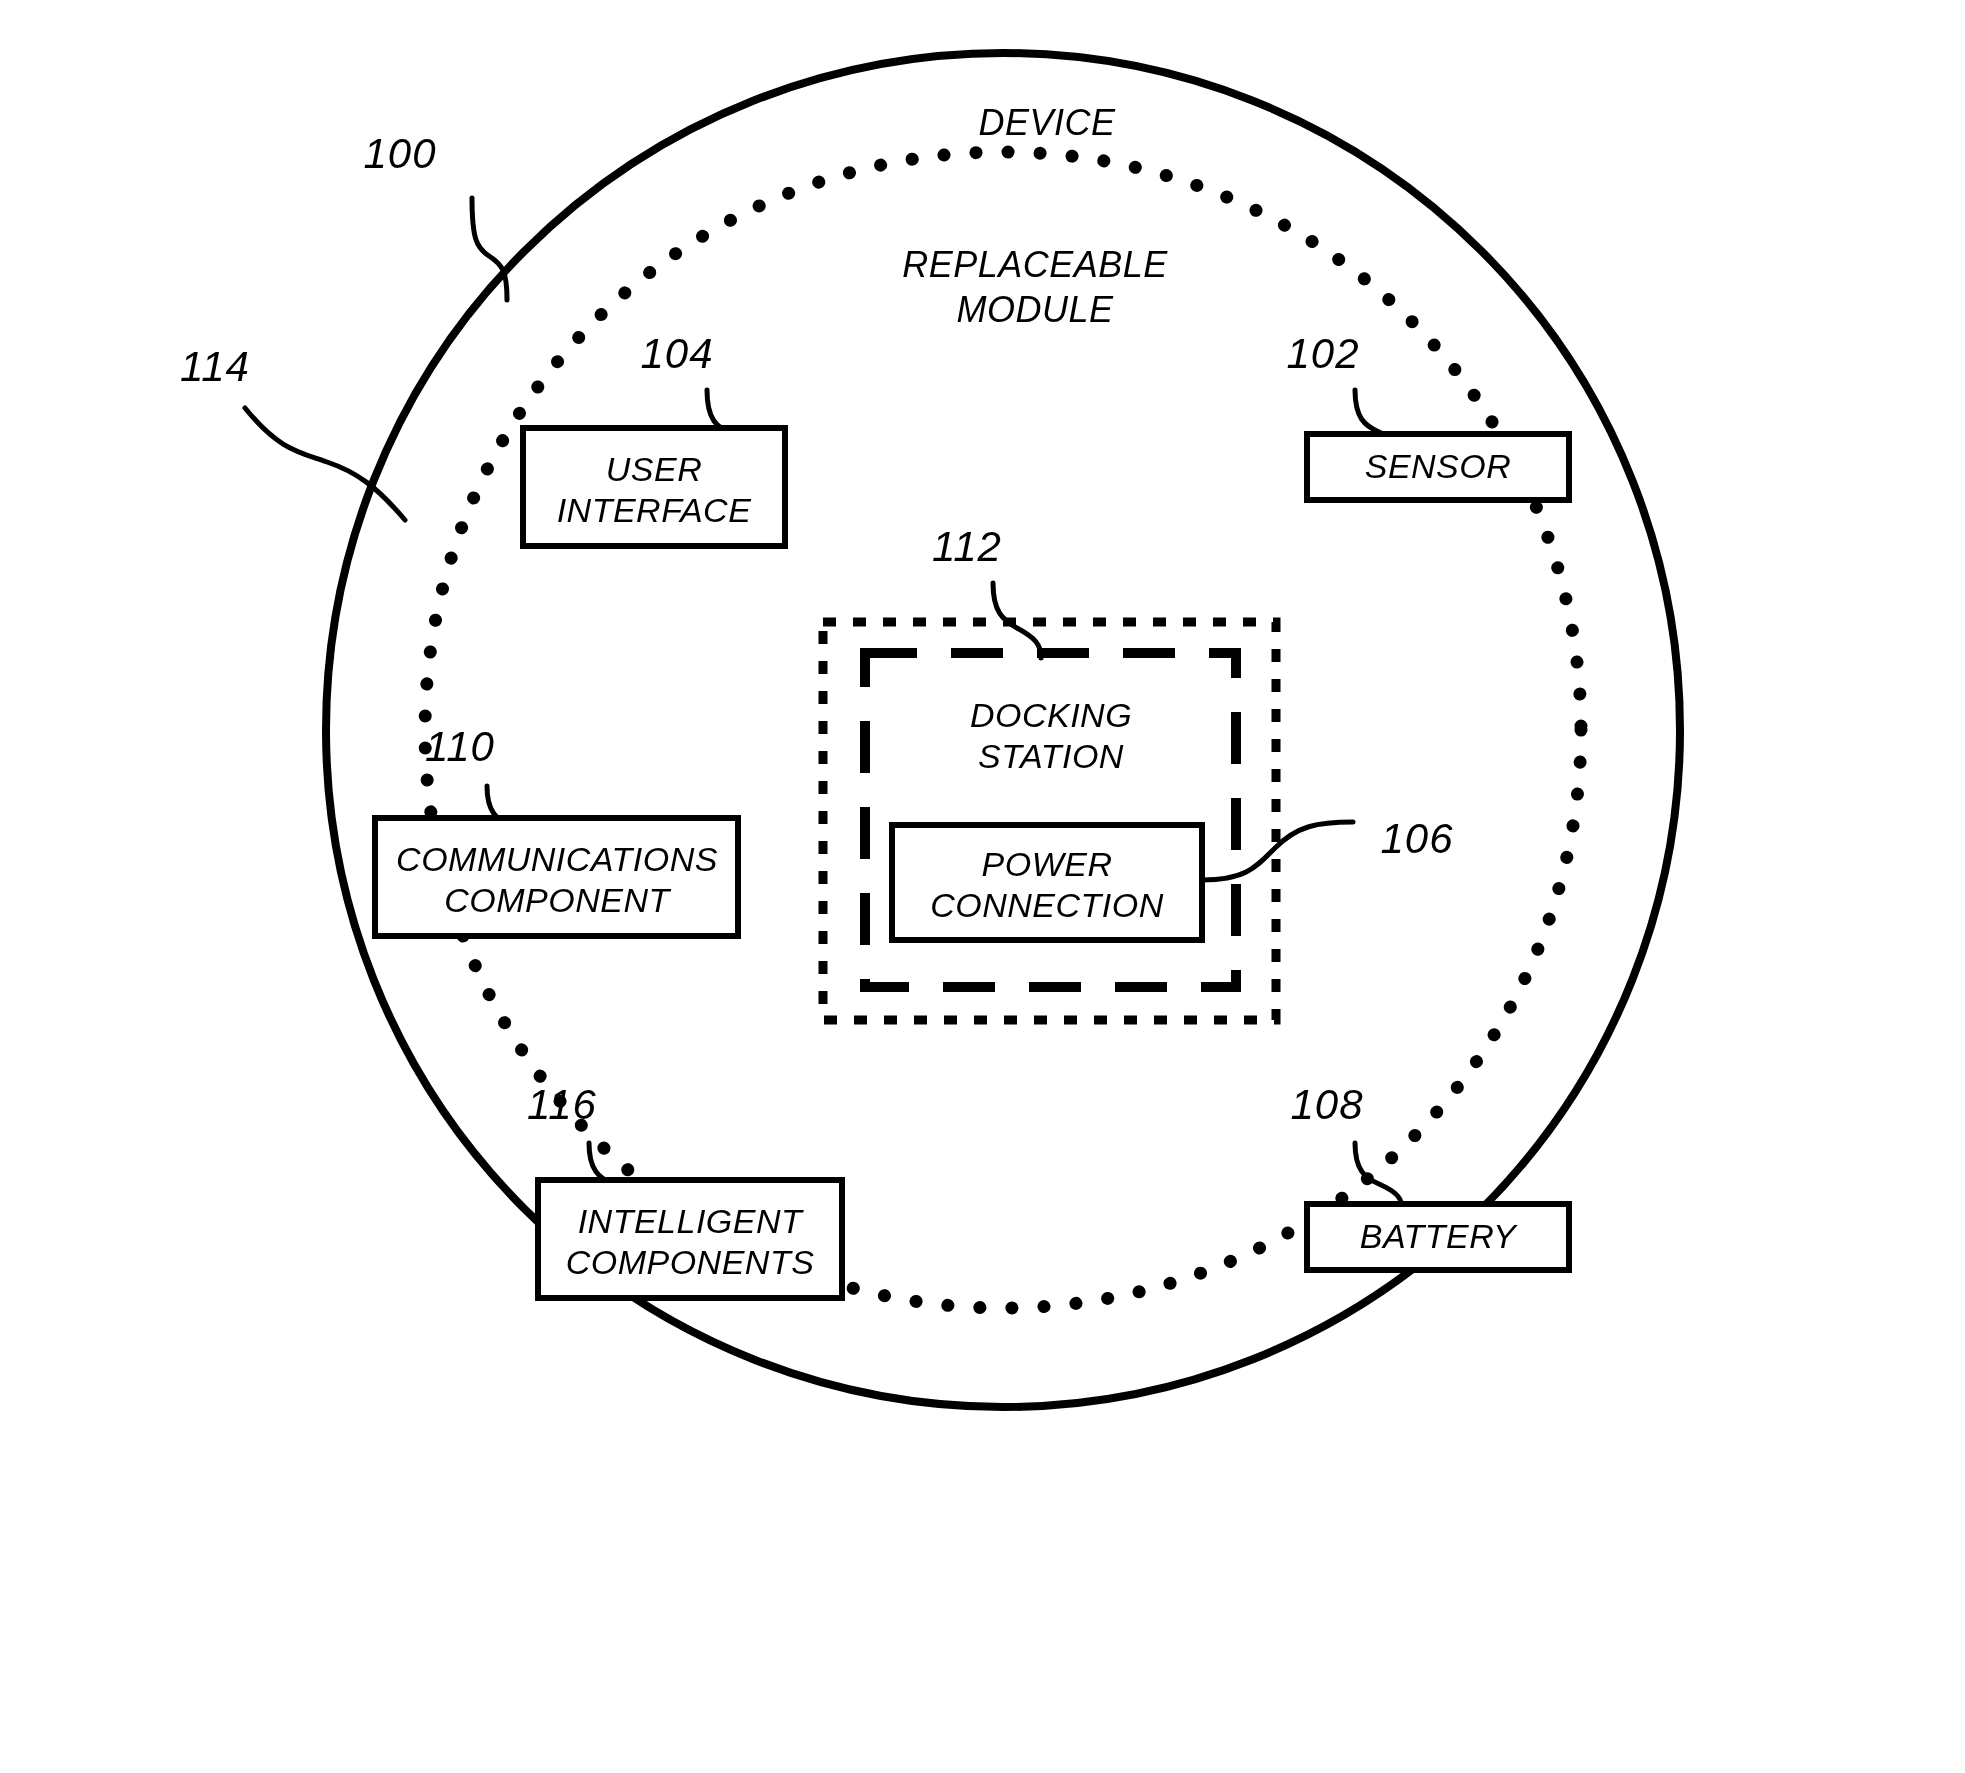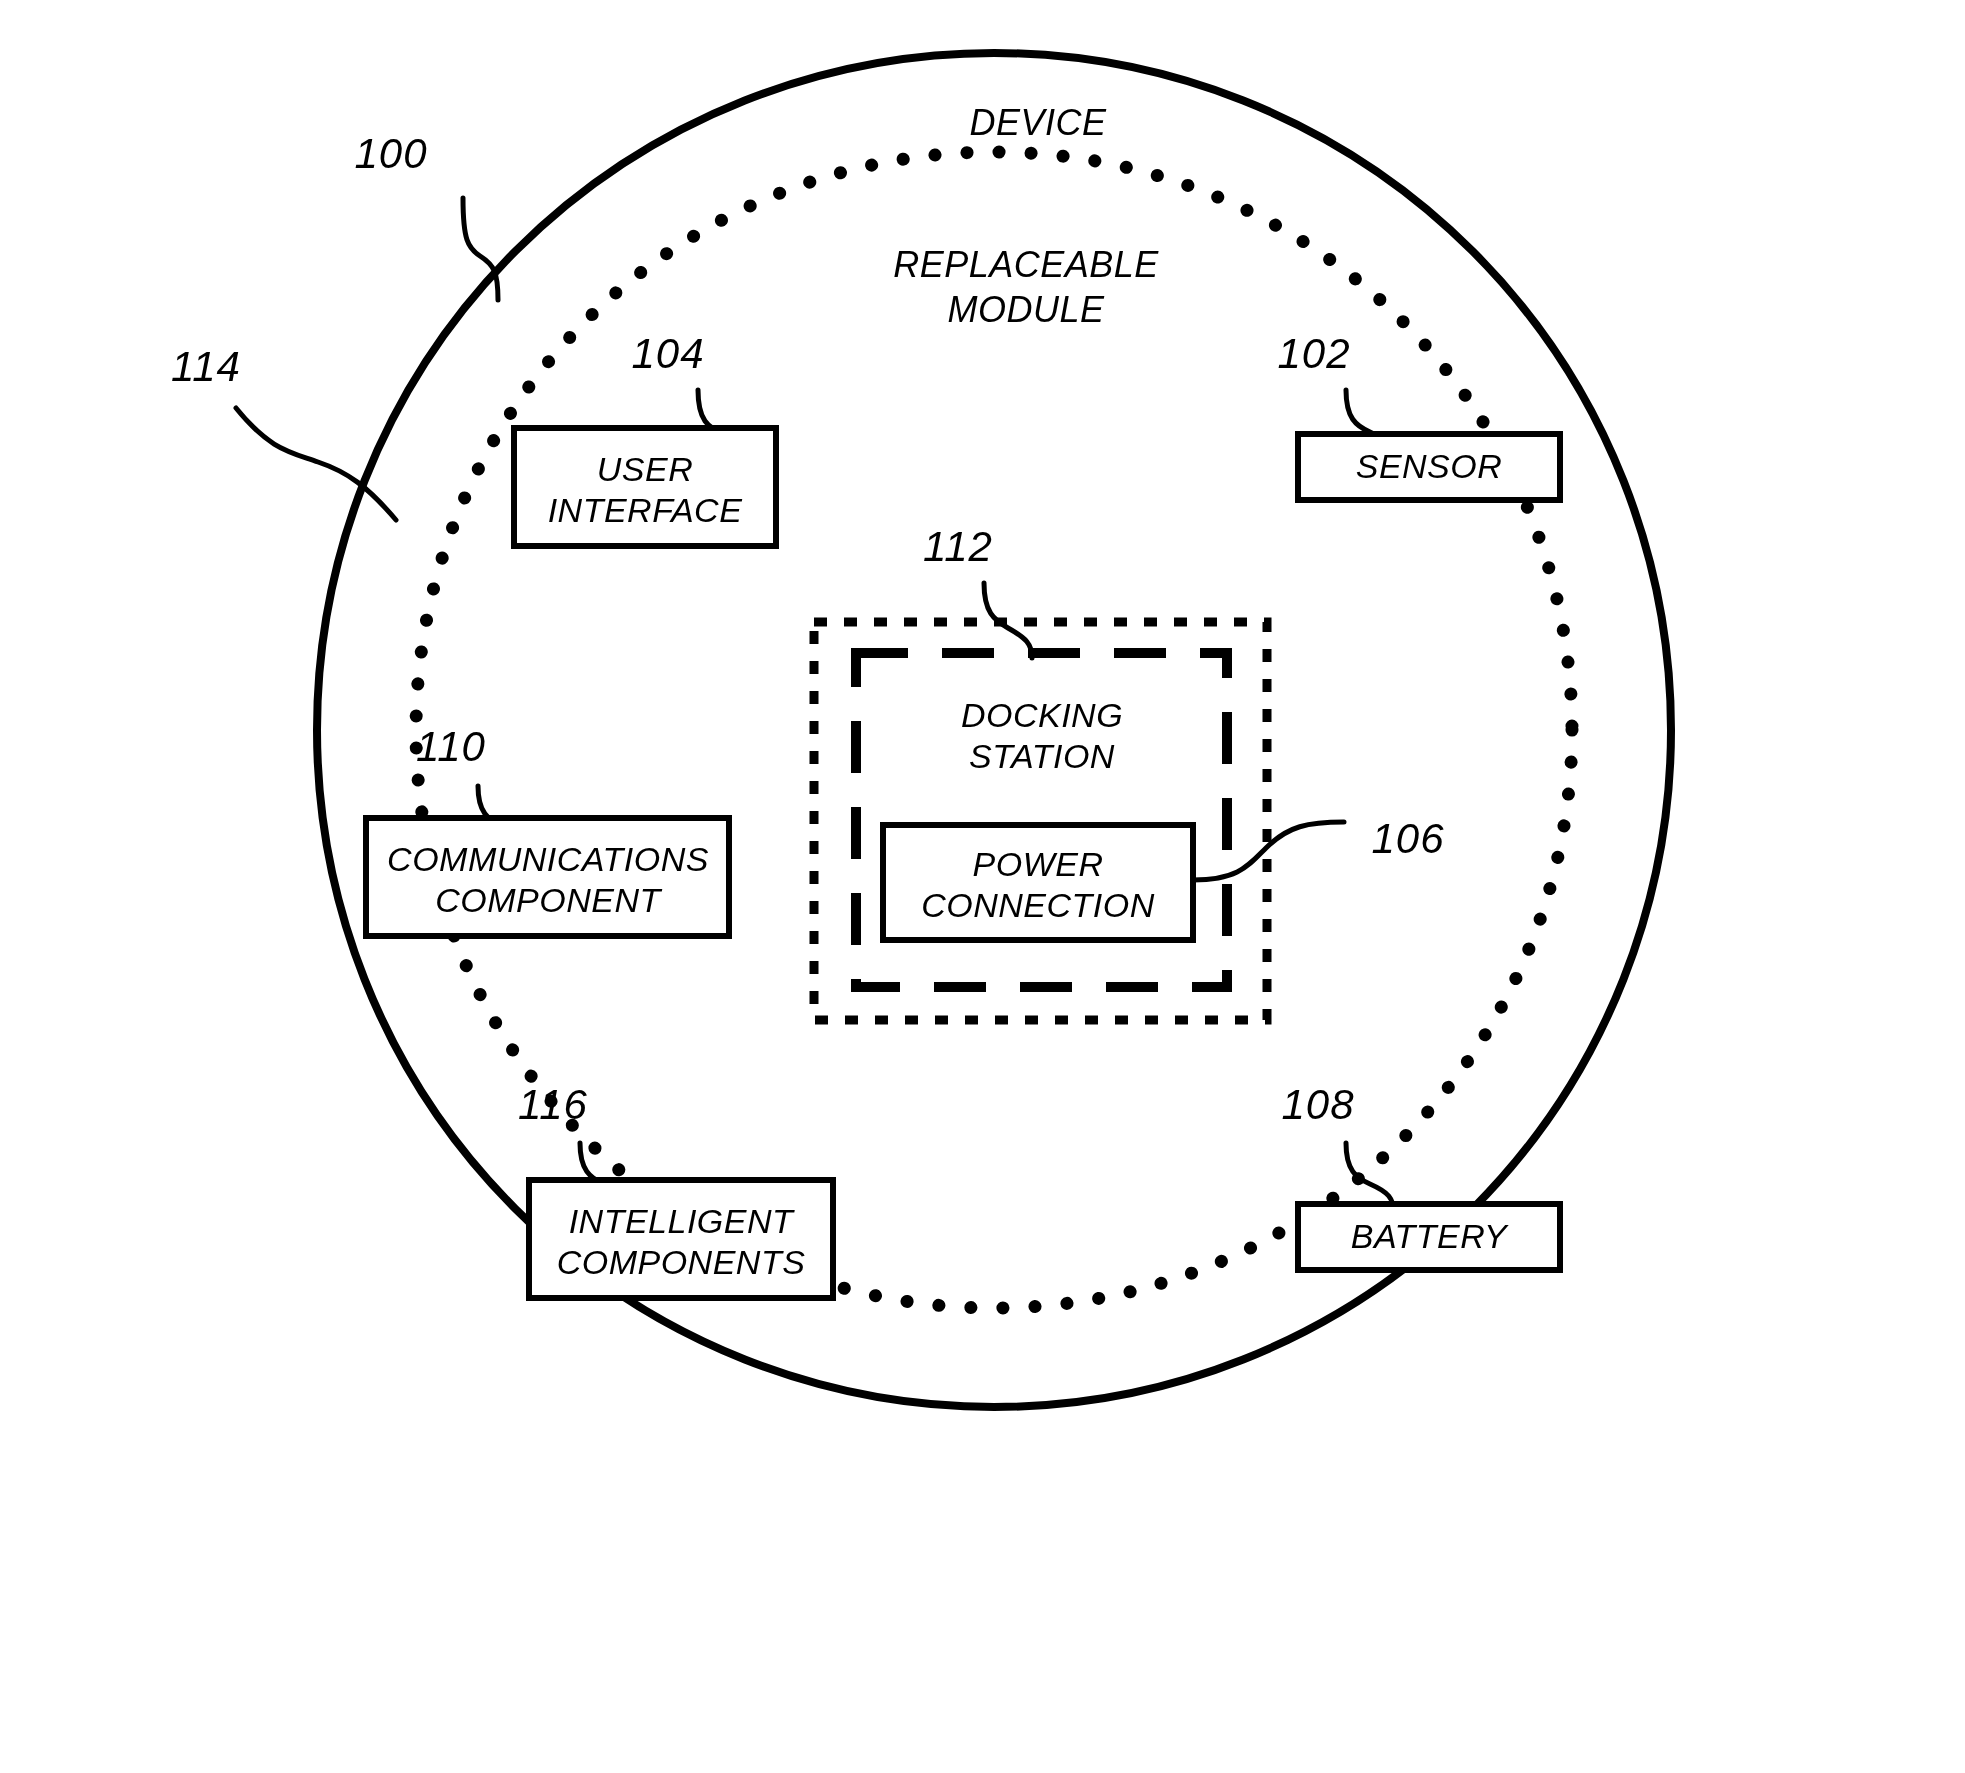--- a/index.html
+++ b/index.html
@@ -1,18 +1,18 @@
 <!DOCTYPE html>
 <html><head>
 <meta charset="utf-8">
 <style>
   html,body{margin:0;padding:0;background:#ffffff;}
   body{width:1965px;height:1773px;position:relative;overflow:hidden;
        font-family:"Liberation Sans","DejaVu Sans",sans-serif;}
-  #figure{position:absolute;left:8px;top:0;width:1943px;height:1773px;}
+  #figure{position:absolute;left:17px;top:0;width:1943px;height:1773px;}
   svg{display:block;}
   .fig-text{font-family:"Liberation Sans","DejaVu Sans",sans-serif;
             font-style:italic;fill:#000000;dominant-baseline:middle;}
   .box-label{font-size:34px;text-anchor:middle;letter-spacing:0.5px;}
   .region-label{font-size:36px;text-anchor:middle;letter-spacing:0.5px;}
   .ref-num{font-size:42px;text-anchor:middle;letter-spacing:1px;}
   .solid-box{fill:#ffffff;stroke:#000000;stroke-width:6;}
   .outer-circle{fill:none;stroke:#000000;stroke-width:8;}
   .dotted-circle{fill:none;stroke:#000000;stroke-width:13;
                  stroke-linecap:round;stroke-dasharray:0.1 32;}

